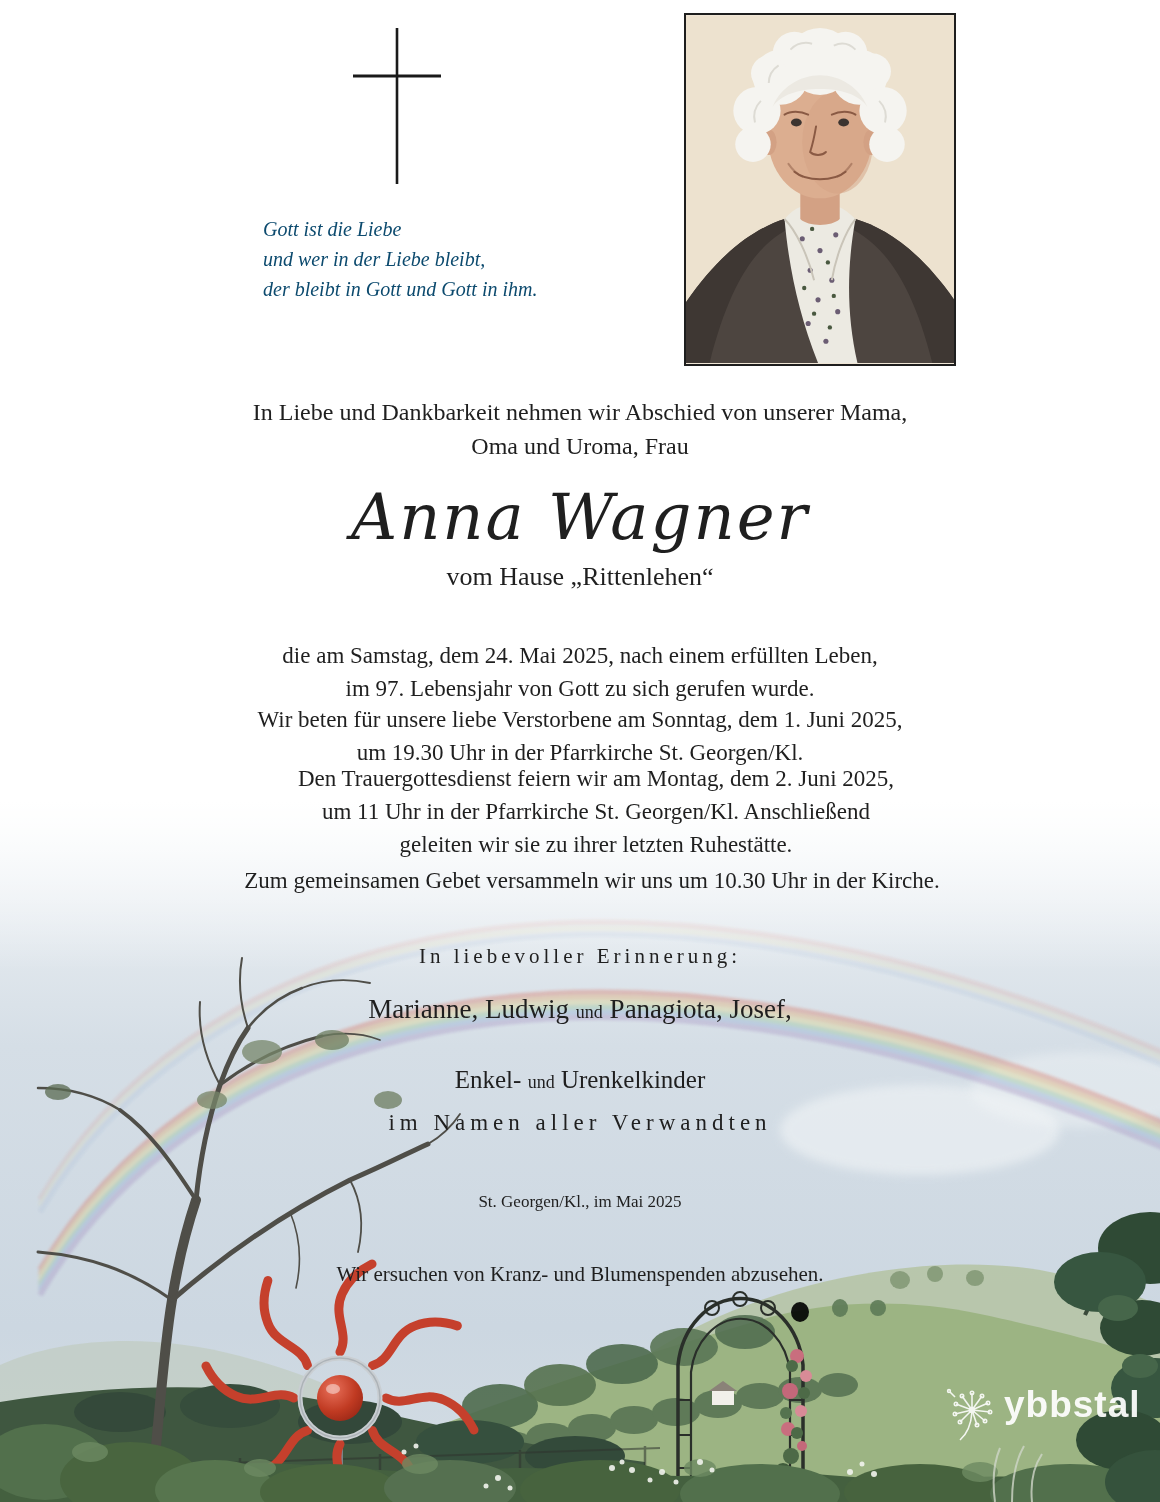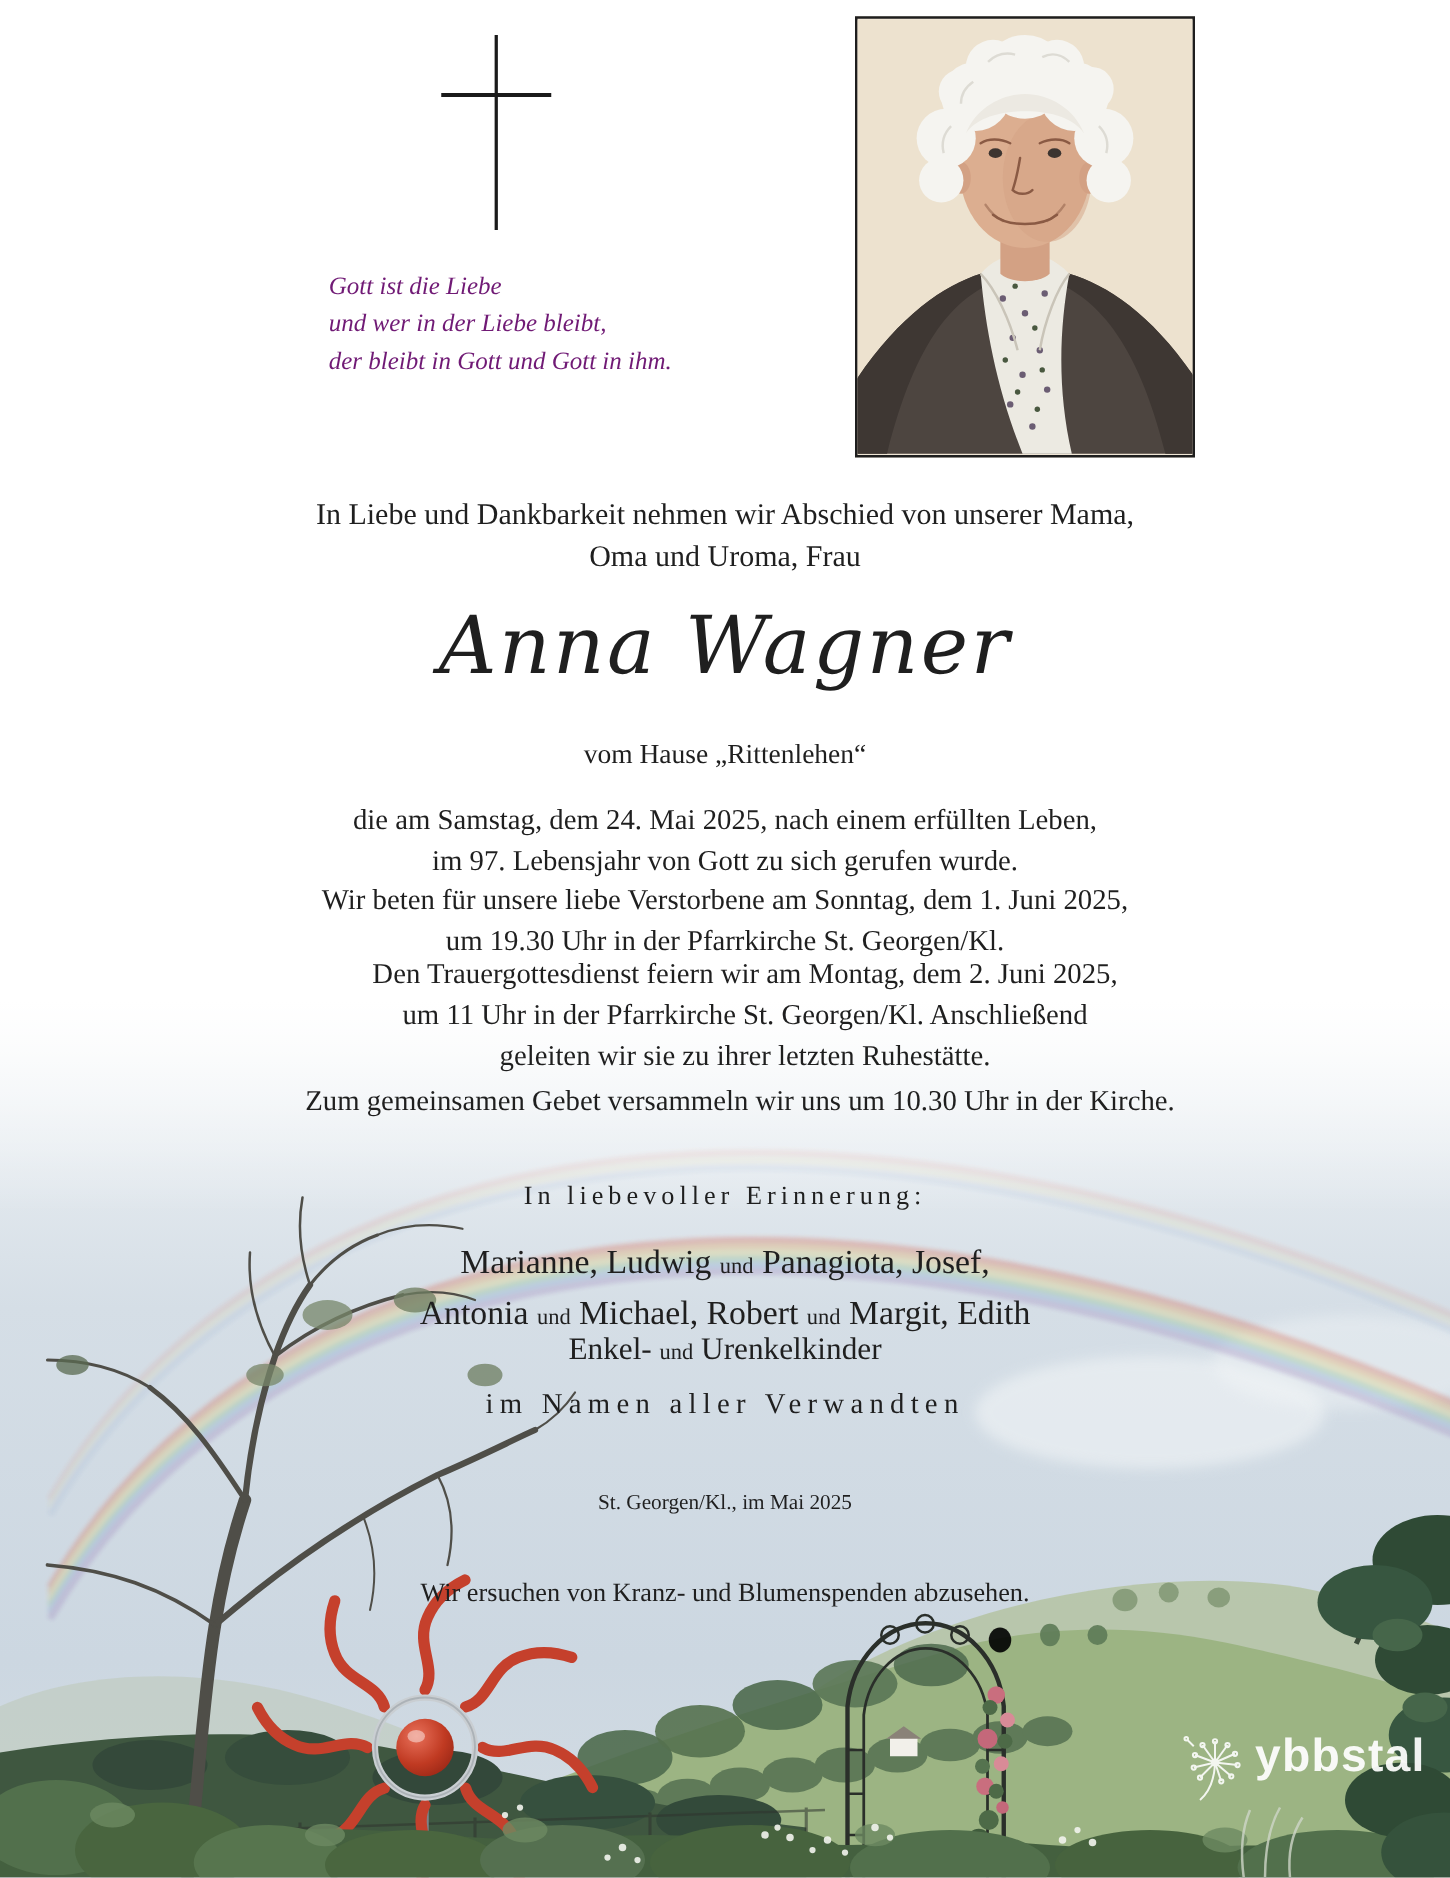--- a/index.html
+++ b/index.html
@@ -1,23 +1,23 @@
 <!DOCTYPE html>
 <html><head>
 <meta charset="utf-8">
 <style>
   html,body{margin:0;padding:0;background:#888;}
   .page{position:relative;width:1160px;height:1502px;background:#ffffff;overflow:hidden;
         font-family:"Liberation Serif",serif;color:#1f1f1f;margin:0 auto;}
   .t{position:absolute;left:0;width:100%;text-align:center;}
   .quote{position:absolute;left:263px;top:214px;text-align:left;font-style:italic;
-         font-size:20px;line-height:30px;color:#701a75;}
+         font-size:20px;line-height:30px;color:#0c4a6e;}
   .intro{top:395px;font-size:24px;line-height:34px;}
   .name{top:480px;font-size:64px;font-style:italic;font-family:"DejaVu Serif",serif;letter-spacing:2px;}
-  .house{top:562px;font-size:22px;margin-top:28px;}
+  .house{top:562px;font-size:26px;}
   .para{font-size:23px;line-height:33px;}
   .death{top:618px;margin-top:21px;}
   .prayer{top:703px;}
   .funeral{top:762px;padding-left:16px;}
   .gather{top:864px;padding-left:12px;}
   .memheading{top:944px;font-size:21px;letter-spacing:4px;}
   .names{top:990px;font-size:27px;line-height:38px;}
   .und{font-size:18px;}
   .enkel{top:1066px;font-size:25px;}
   .closing{top:1110px;font-size:23px;letter-spacing:5px;}
@@ -427,21 +427,20 @@
     <div>um 11 Uhr in der Pfarrkirche St. Georgen/Kl. Anschließend</div>
     <div>geleiten wir sie zu ihrer letzten Ruhestätte.</div>
   </div>
 
   <div class="t para gather">Zum gemeinsamen Gebet versammeln wir uns um 10.30 Uhr in der Kirche.</div>
 
   <div class="t memheading">In liebevoller Erinnerung:</div>
 
   <div class="t names">
     <div><span>Marianne, Ludwig </span><span class="und">und</span><span> Panagiota, Josef,</span></div>
-    <div><span>Antonia </span><span class="und">und</span><span> Michael, Robert </span><span class="und">und</span><span> Margit, Edith</span></div>
   </div>
 
   <div class="t enkel"><span>Enkel- </span><span class="und">und</span><span> Urenkelkinder</span></div>
 
   <div class="t closing">im Namen aller Verwandten</div>
 
   <div class="t placedate">St. Georgen/Kl., im Mai 2025</div>
 
   <div class="t request">Wir ersuchen von Kranz- und Blumenspenden abzusehen.</div>
 

